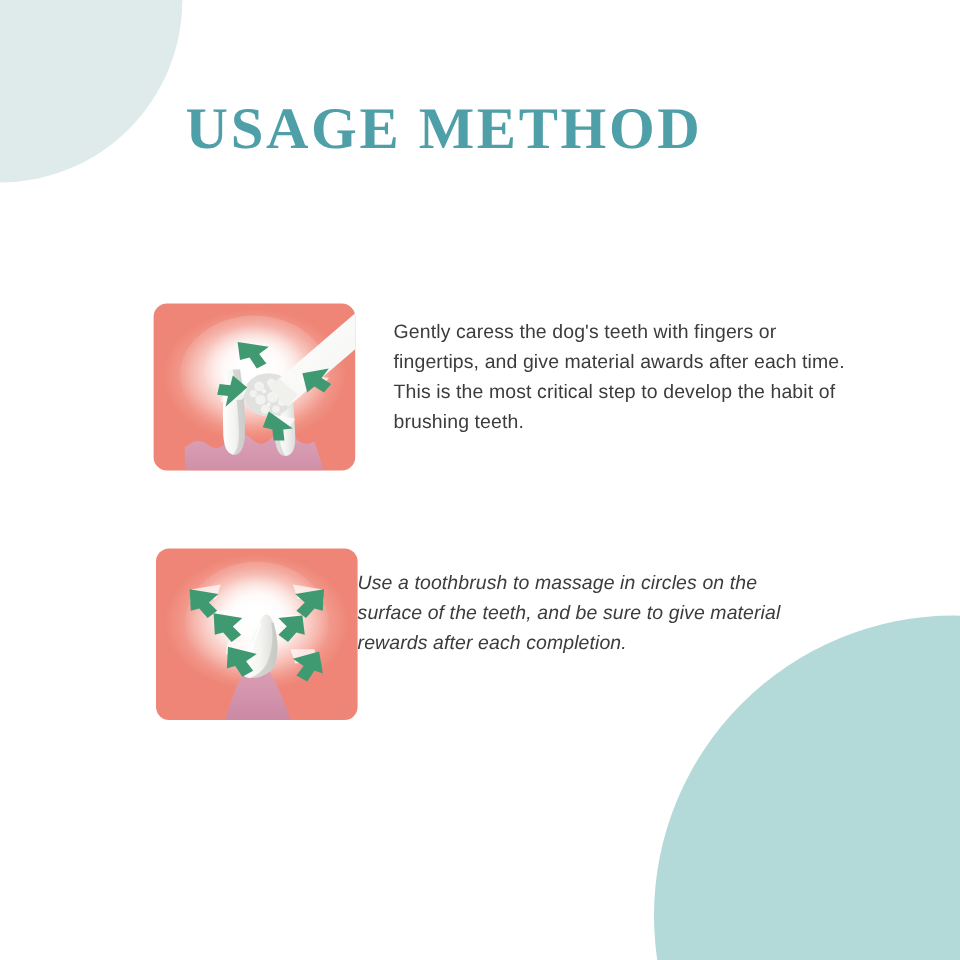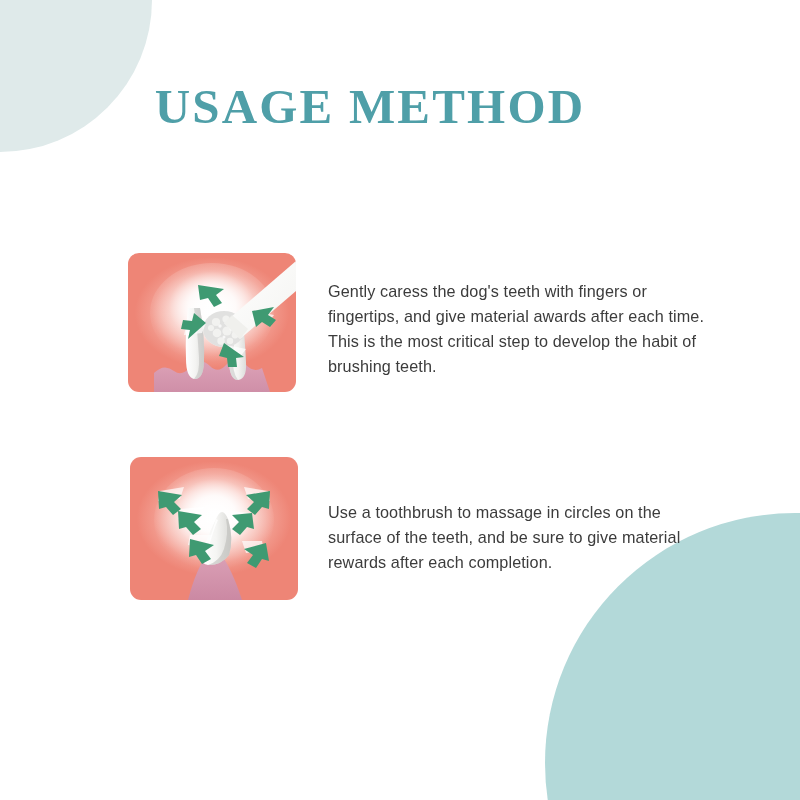--- a/index.html
+++ b/index.html
@@ -54,21 +54,21 @@
     letter-spacing: 2.2px;
     color: #4f9fa8;
     line-height: 1.0;
     white-space: nowrap;
   }
 
   
   .row {
     position: absolute;
     display: flex;
-    align-items: center;
+    align-items: flex-start;
   }
   .row-1 { left: 128px; top: 253px; }
   .row-2 { left: 130px; top: 457px; }
 
   .illus {
     position: relative;
     border-radius: 11px;
     overflow: hidden;
     flex: 0 0 auto;
     background:
@@ -83,21 +83,21 @@
   .illus-2 { width: 168px; height: 143px; }
   .illus svg { display: block; width: 100%; height: 100%; }
 
   .para {
     font-size: 16.2px;
     line-height: 25px;
     color: #3c3c3c;
     letter-spacing: 0.1px;
   }
   .para-1 { width: 392px; margin-left: 32px; margin-top: 12px; }
-  .para-2 { width: 370px; margin-left: 30px; margin-top: 17px; }
+  .para-2 { width: 370px; margin-top: 17px; font-style: italic; }
 </style>
 </head>
 <body>
 
 <div id="page">
 
   <div class="blob-tl"></div>
   <div class="blob-br"></div>
 
   <div class="title">USAGE METHOD</div>

